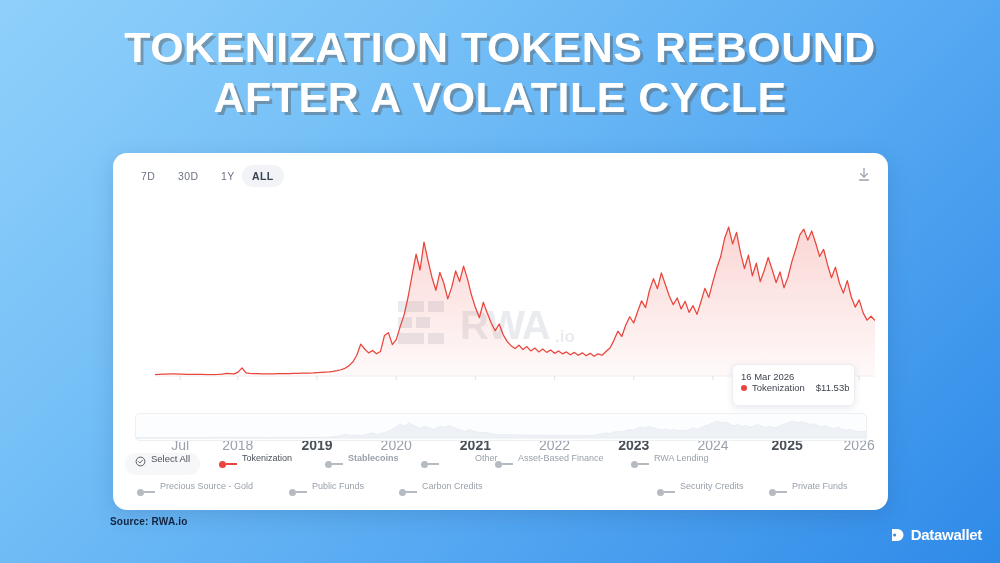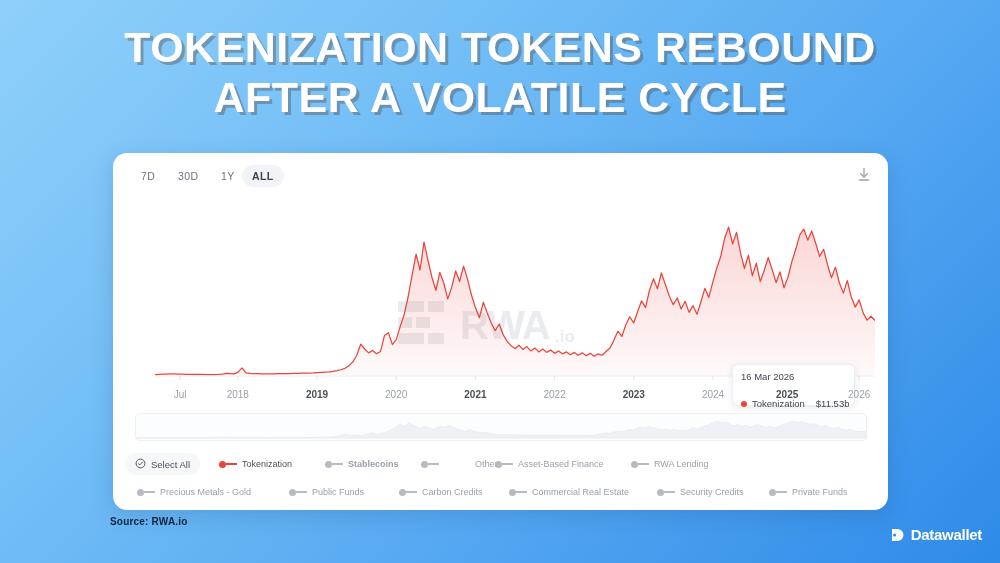--- a/index.html
+++ b/index.html
@@ -69,49 +69,49 @@
     color:#e9ebee; font-weight:bold;
   }
   .wm-sq{ position:absolute; background:#e9ebee; }
 
   
   #chart-tooltip{
     position:absolute; left:619px; top:165px; width:123px; height:42px;
     background:#ffffff; border:1px solid #eceef1; border-radius:6px;
     box-shadow:0 2px 7px rgba(20,40,80,0.10); padding:6px 8px;
   }
-  #tooltip-date{ font-size:9.5px; color:#3f4650; margin-bottom:16px; }
+  #tooltip-date{ font-size:9.5px; color:#3f4650; margin-bottom:0; }
   #tooltip-row{ display:flex; align-items:center; gap:5px; }
   #tooltip-dot{ width:6px; height:6px; border-radius:50%; background:#e8453c; flex:0 0 auto;}
   #tooltip-series{ font-size:9.5px; color:#3f4650; }
   #tooltip-value{ font-size:9.5px; color:#3f4650; margin-left:6px; }
 
   
   #xaxis{ position:absolute; left:0; top:236px; width:775px; height:18px; }
   .xlabel{
-    position:absolute; font-size:10px; color:#9aa1ab;
-    transform:translateX(-50%); white-space:nowrap;
+    position:absolute; font-size:14px; color:#9aa1ab;
+    transform:translateX(-50%); white-space:nowrap;margin-top:48px;
   }
   .xlabel.bold{ color:#4a5058; font-weight:bold; }
 
   
   #brush{
     position:absolute; left:22px; top:260px; width:732px; height:28px;
     border:1px solid #edf0f3; border-radius:4px; background:#fcfdfe;
     overflow:hidden;
   }
   #brush svg{ display:block; }
 
   
   #legend{ position:absolute; left:0; top:300px; width:775px; height:56px; }
   .legend-row{ position:absolute; left:12px; width:756px; height:22px; }
   #legend-row-1{ top:0px; }
   #legend-row-2{ top:28px; }
   .legend-item{
-    position:absolute; height:22px; display:flex; align-items:center;
+    position:absolute; height:22px; display:flex; 
     gap:5px; white-space:nowrap;
   }
   .legend-item .lg-dash{ display:flex; align-items:center; }
   .lg-dot{ width:7px; height:7px; border-radius:50%; background:#b6bbc2; }
   .lg-line{ width:11px; height:2px; background:#b6bbc2; }
   .lg-text{ font-size:9px; color:#9aa1ab; }
   .legend-item.active .lg-dot{ background:#e8453c; }
   .legend-item.active .lg-line{ background:#e8453c; }
   .legend-item.active .lg-text{ color:#4a5058; }
   #legend-select-all{
@@ -278,42 +278,35 @@
           </span>
           <span class="lg-text">RWA Lending</span>
         </div>
       </div>
     <div class="legend-row" id="legend-row-2">
         <div class="legend-item" style="left: 12px;">
           <span class="lg-dash">
             <span class="lg-dot"></span>
             <span class="lg-line"></span>
           </span>
-          <span class="lg-text">Precious Metals - Gold</span>
+          <span class="lg-text">Precious Source - Gold</span>
         </div>
         <div class="legend-item" style="left: 164px;">
           <span class="lg-dash">
             <span class="lg-dot"></span>
             <span class="lg-line"></span>
           </span>
           <span class="lg-text">Public Funds</span>
         </div>
         <div class="legend-item" style="left: 274px;">
           <span class="lg-dash">
             <span class="lg-dot"></span>
             <span class="lg-line"></span>
           </span>
           <span class="lg-text">Carbon Credits</span>
-        </div>
-        <div class="legend-item" style="left: 384px;">
-          <span class="lg-dash">
-            <span class="lg-dot"></span>
-            <span class="lg-line"></span>
-          </span>
-          <span class="lg-text">Commercial Real Estate</span>
         </div>
         <div class="legend-item" style="left: 532px;">
           <span class="lg-dash">
             <span class="lg-dot"></span>
             <span class="lg-line"></span>
           </span>
           <span class="lg-text">Security Credits</span>
         </div>
         <div class="legend-item" style="left: 644px;">
           <span class="lg-dash">

